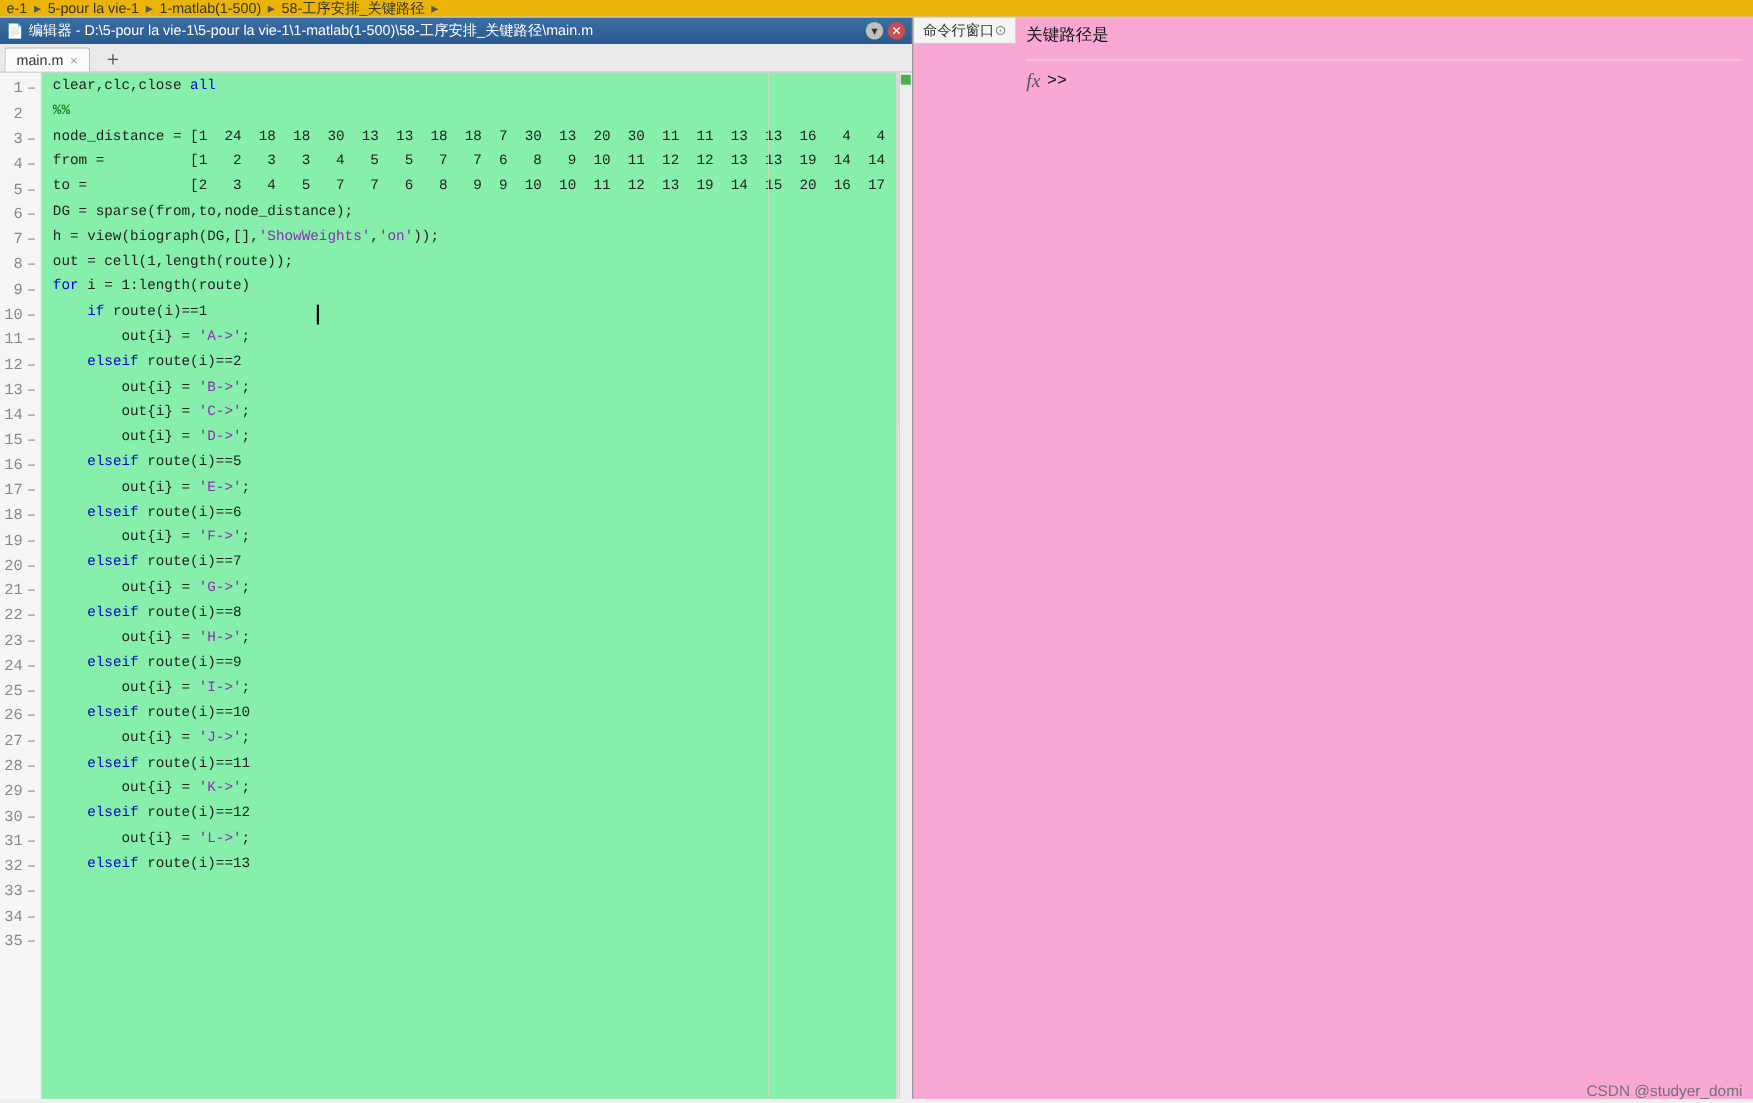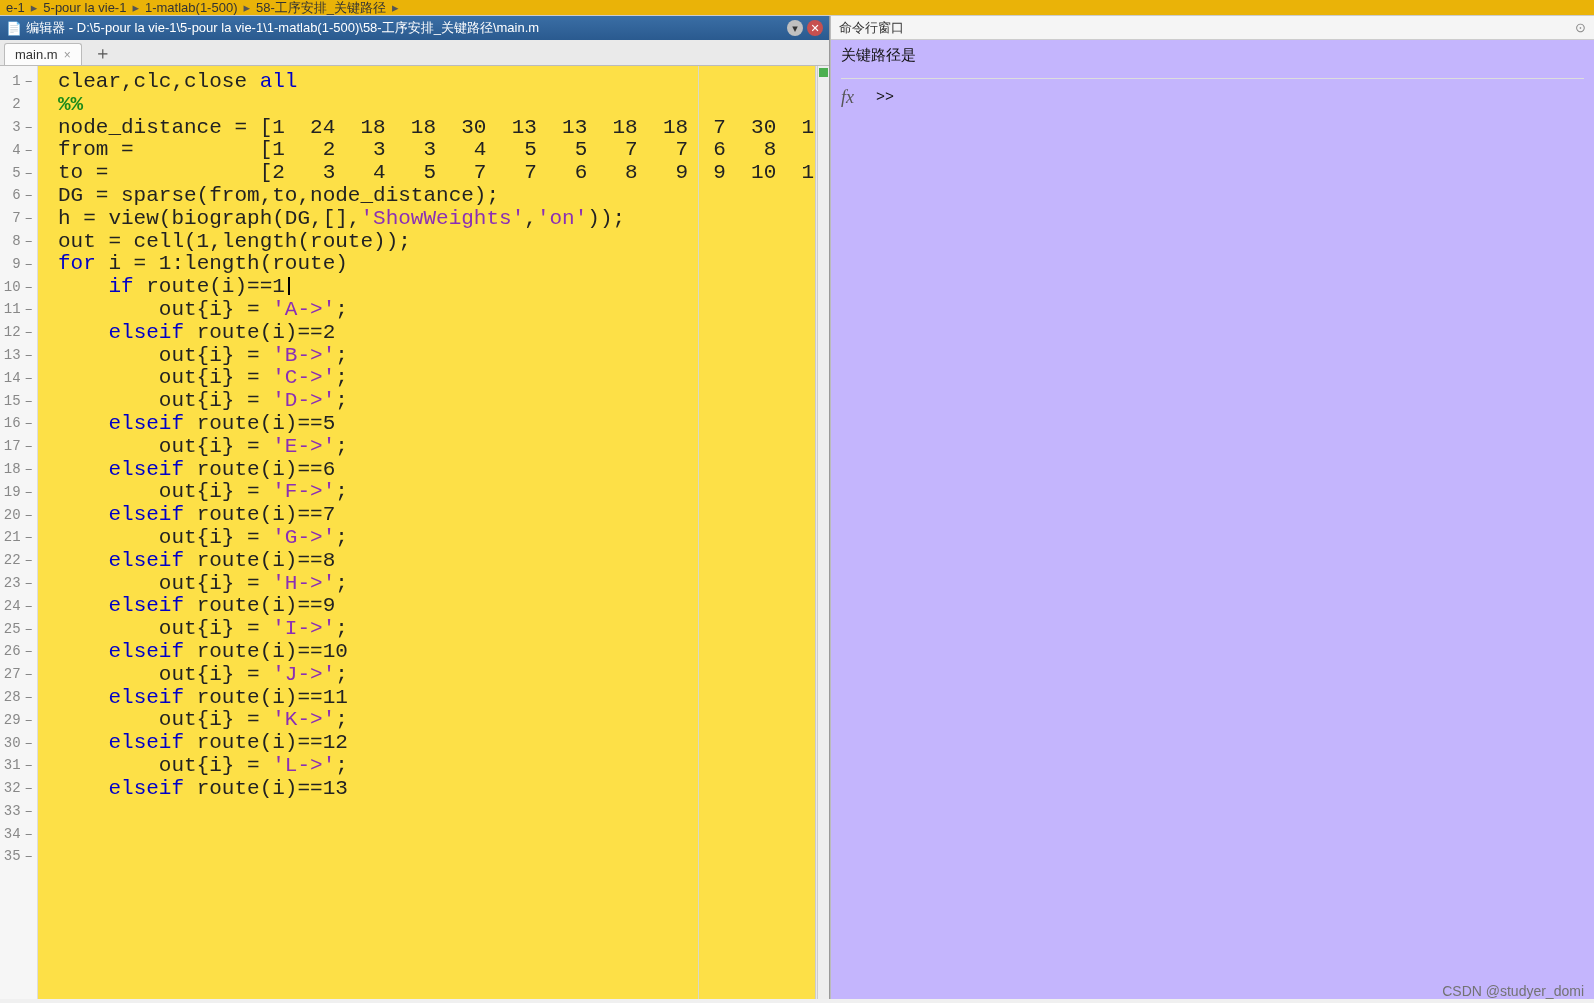--- a/index.html
+++ b/index.html
@@ -34,22 +34,22 @@
   .editor-panel {
     width: 830px;
     display: flex;
     flex-direction: column;
     border-right: 1px solid #999;
     background: #fff;
   }
   .cmd-panel {
     flex: 1;
     display: flex;
-    flex-direction: column;
-    background: #c4b5fd;
+    flex-direction: row;
+    background: #f9a8d4;
     border-left: 1px solid #bbb;
   }
   .titlebar {
     background: linear-gradient(#3a6ea5, #2a5a8f);
     color: #fff;
     height: 24px;
     display: flex;
     align-items: center;
     padding: 0 6px;
     font-size: 13px;
@@ -96,24 +96,24 @@
     text-align:right;
     padding-top:4px;
     font-family: Consolas, "Courier New", monospace;
     font-size:14px;
     color:#888;
   }
   .gutter .ln { height:22.8px; padding-right:4px; display:flex; justify-content:flex-end; align-items:center; gap:4px;}
   .gutter .dash { color:#888;}
   .code-area {
     flex:1;
-    background:#fde047;
-    padding:4px 0 4px 20px;
+    background:#86efac;
+    padding:4px 0 4px 10px;
     font-family: Consolas, "Courier New", monospace;
-    font-size:21px;
+    font-size:13px;
     color:#222;
     position:relative;
     overflow:hidden;
   }
   .code-line { height:22.8px; white-space:pre; }
   .kw { color:#0000c8; }
   .str { color:#8b2fb5; }
   .sec { color:#1a8a1a; font-weight:bold; }
   .vscroll {
     width:14px; background:#e8e8e8; border-left:1px solid #ccc;
@@ -140,21 +140,21 @@
     justify-content:space-between;
   }
   .cmd-body {
     flex:1; padding:6px 10px;
     font-family: Consolas, "Courier New", monospace;
     font-size:15px; color:#111;
     position:relative;
   }
   .cmd-line { height:22px; white-space:pre; }
   .fx-row {
-    display:flex; align-items:center; gap:22px;
+    display:flex; align-items:center; gap:6px;
     border-top:1px solid #ddd; margin-top:10px; padding-top:8px;
   }
   .fx-label { font-style:italic; font-family: serif; font-size:18px; color:#555;}
   .watermark {
     position:absolute; bottom:4px; right:10px;
     color:#737373; font-size:14px; font-family:Arial,sans-serif;
   }
   .ruler { position:absolute; top:0; bottom:0; left:660px; width:1px; background:#d8d8c8;}
 </style>
 </head>

